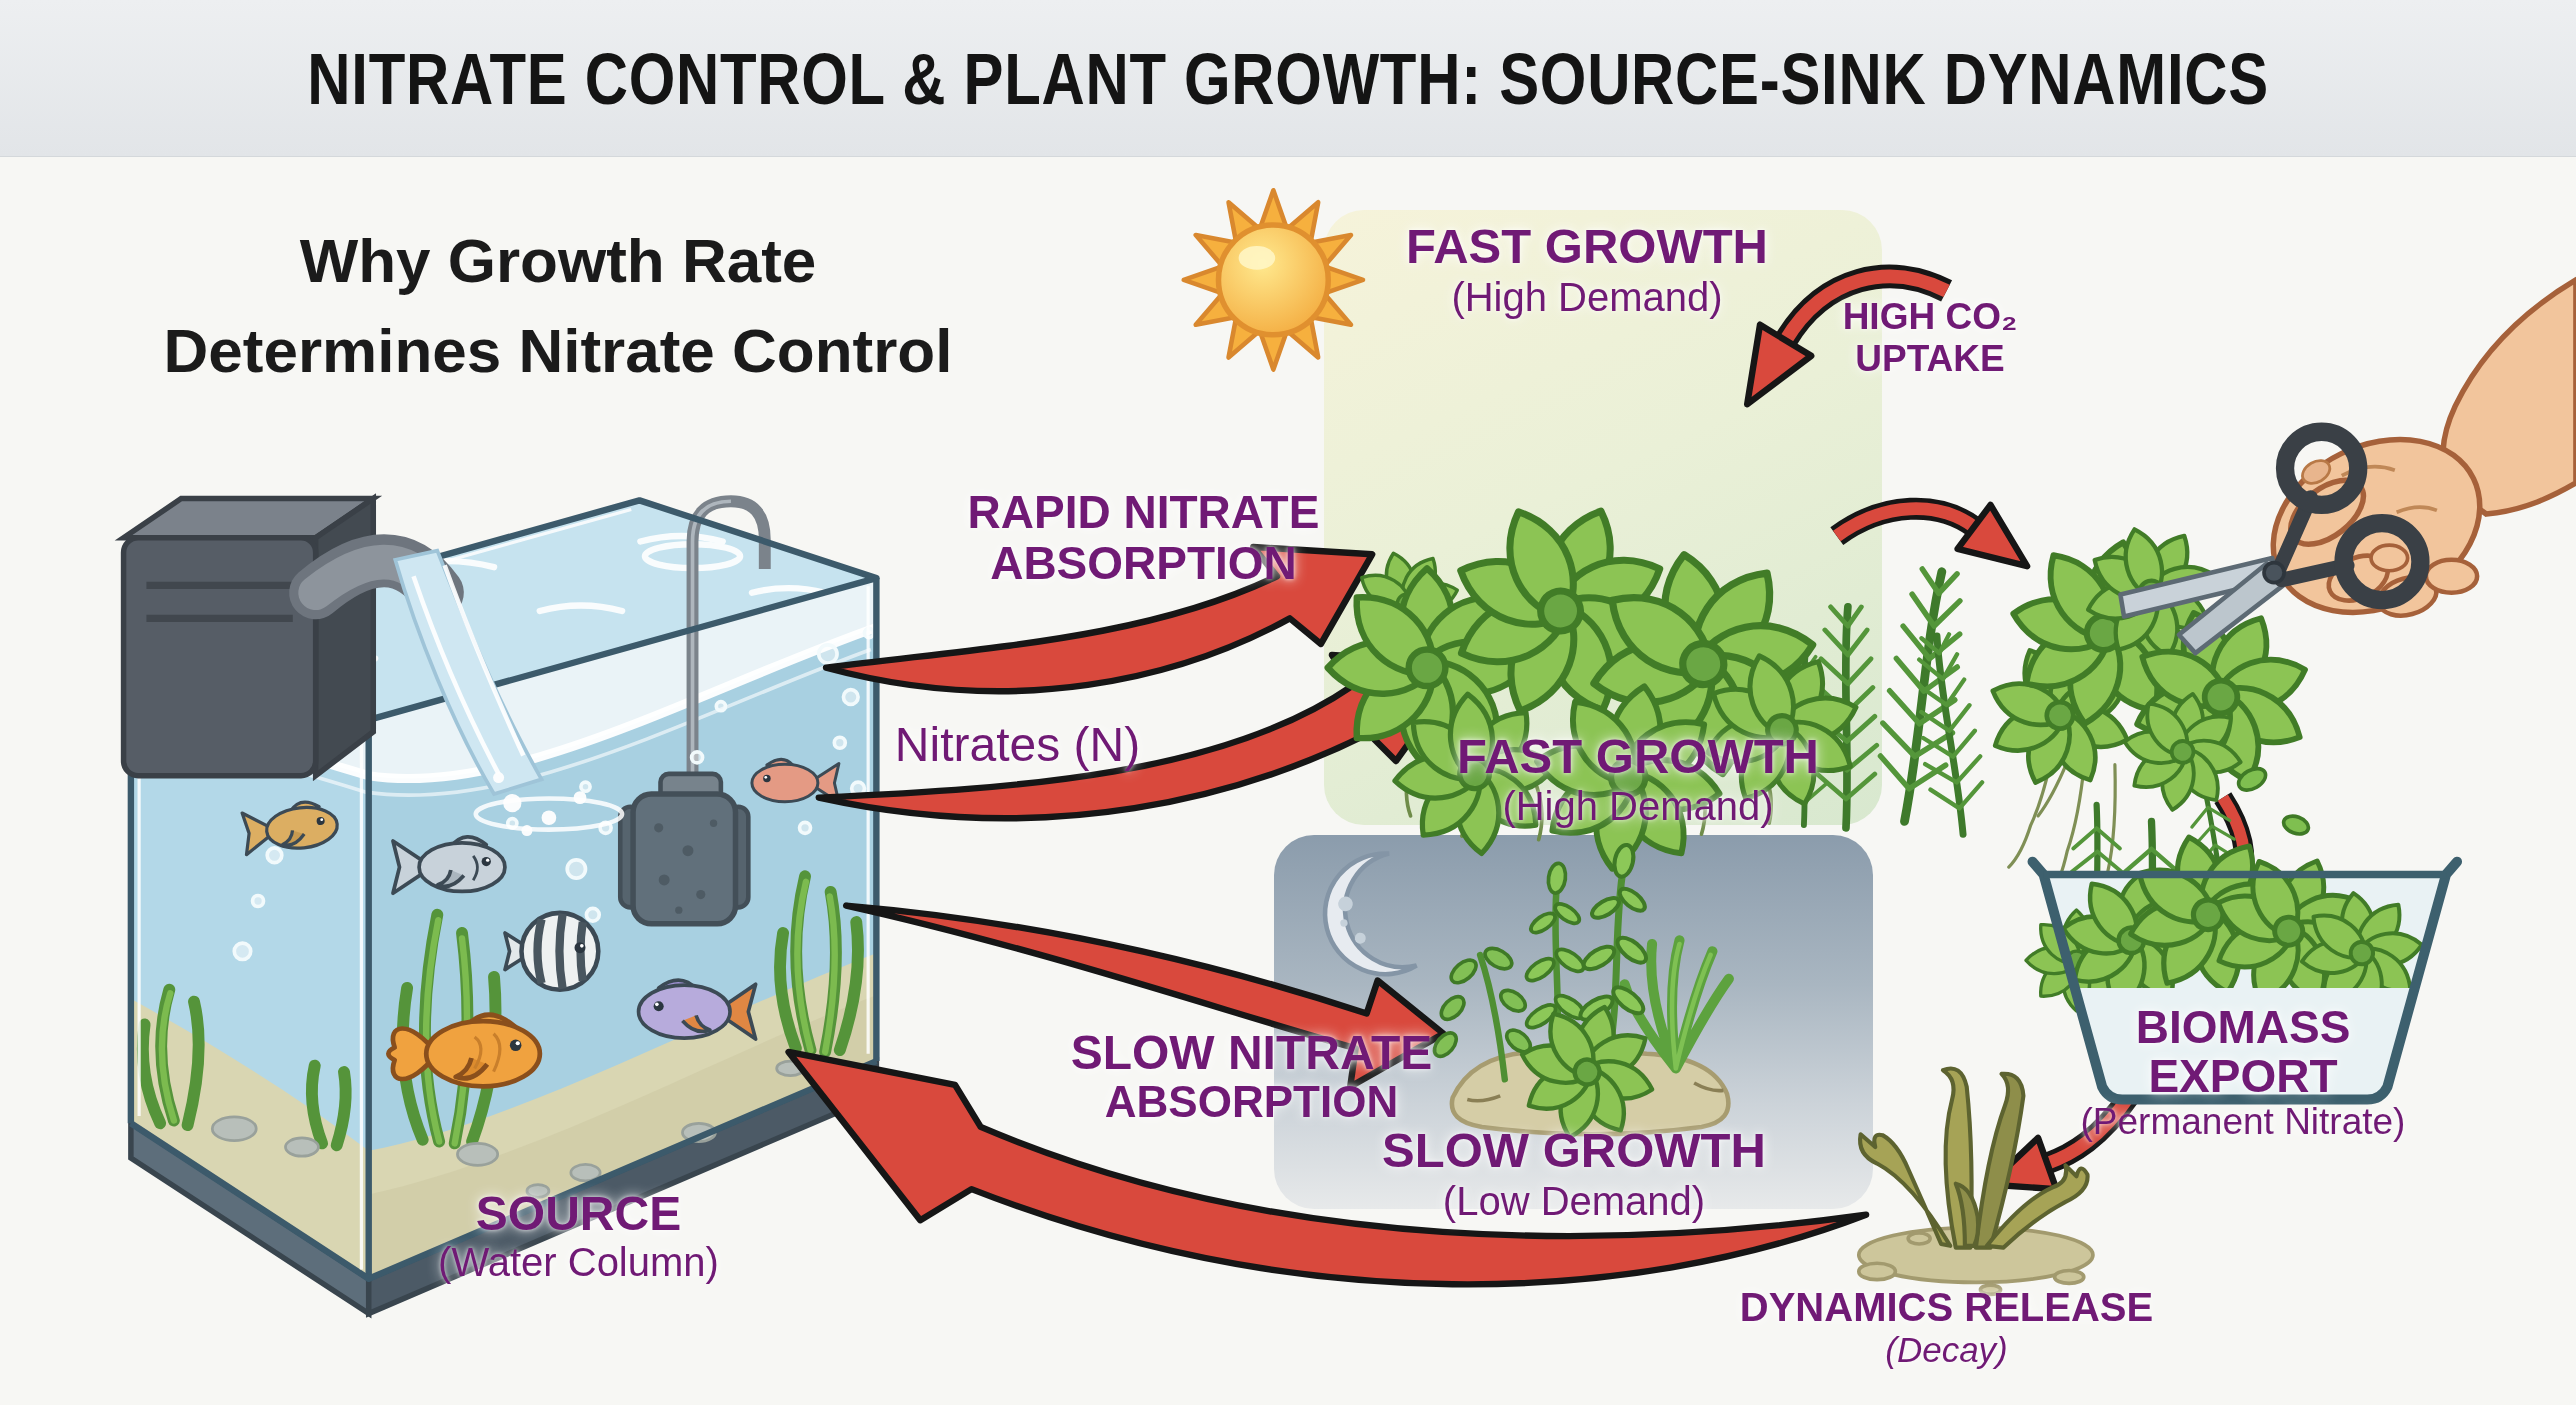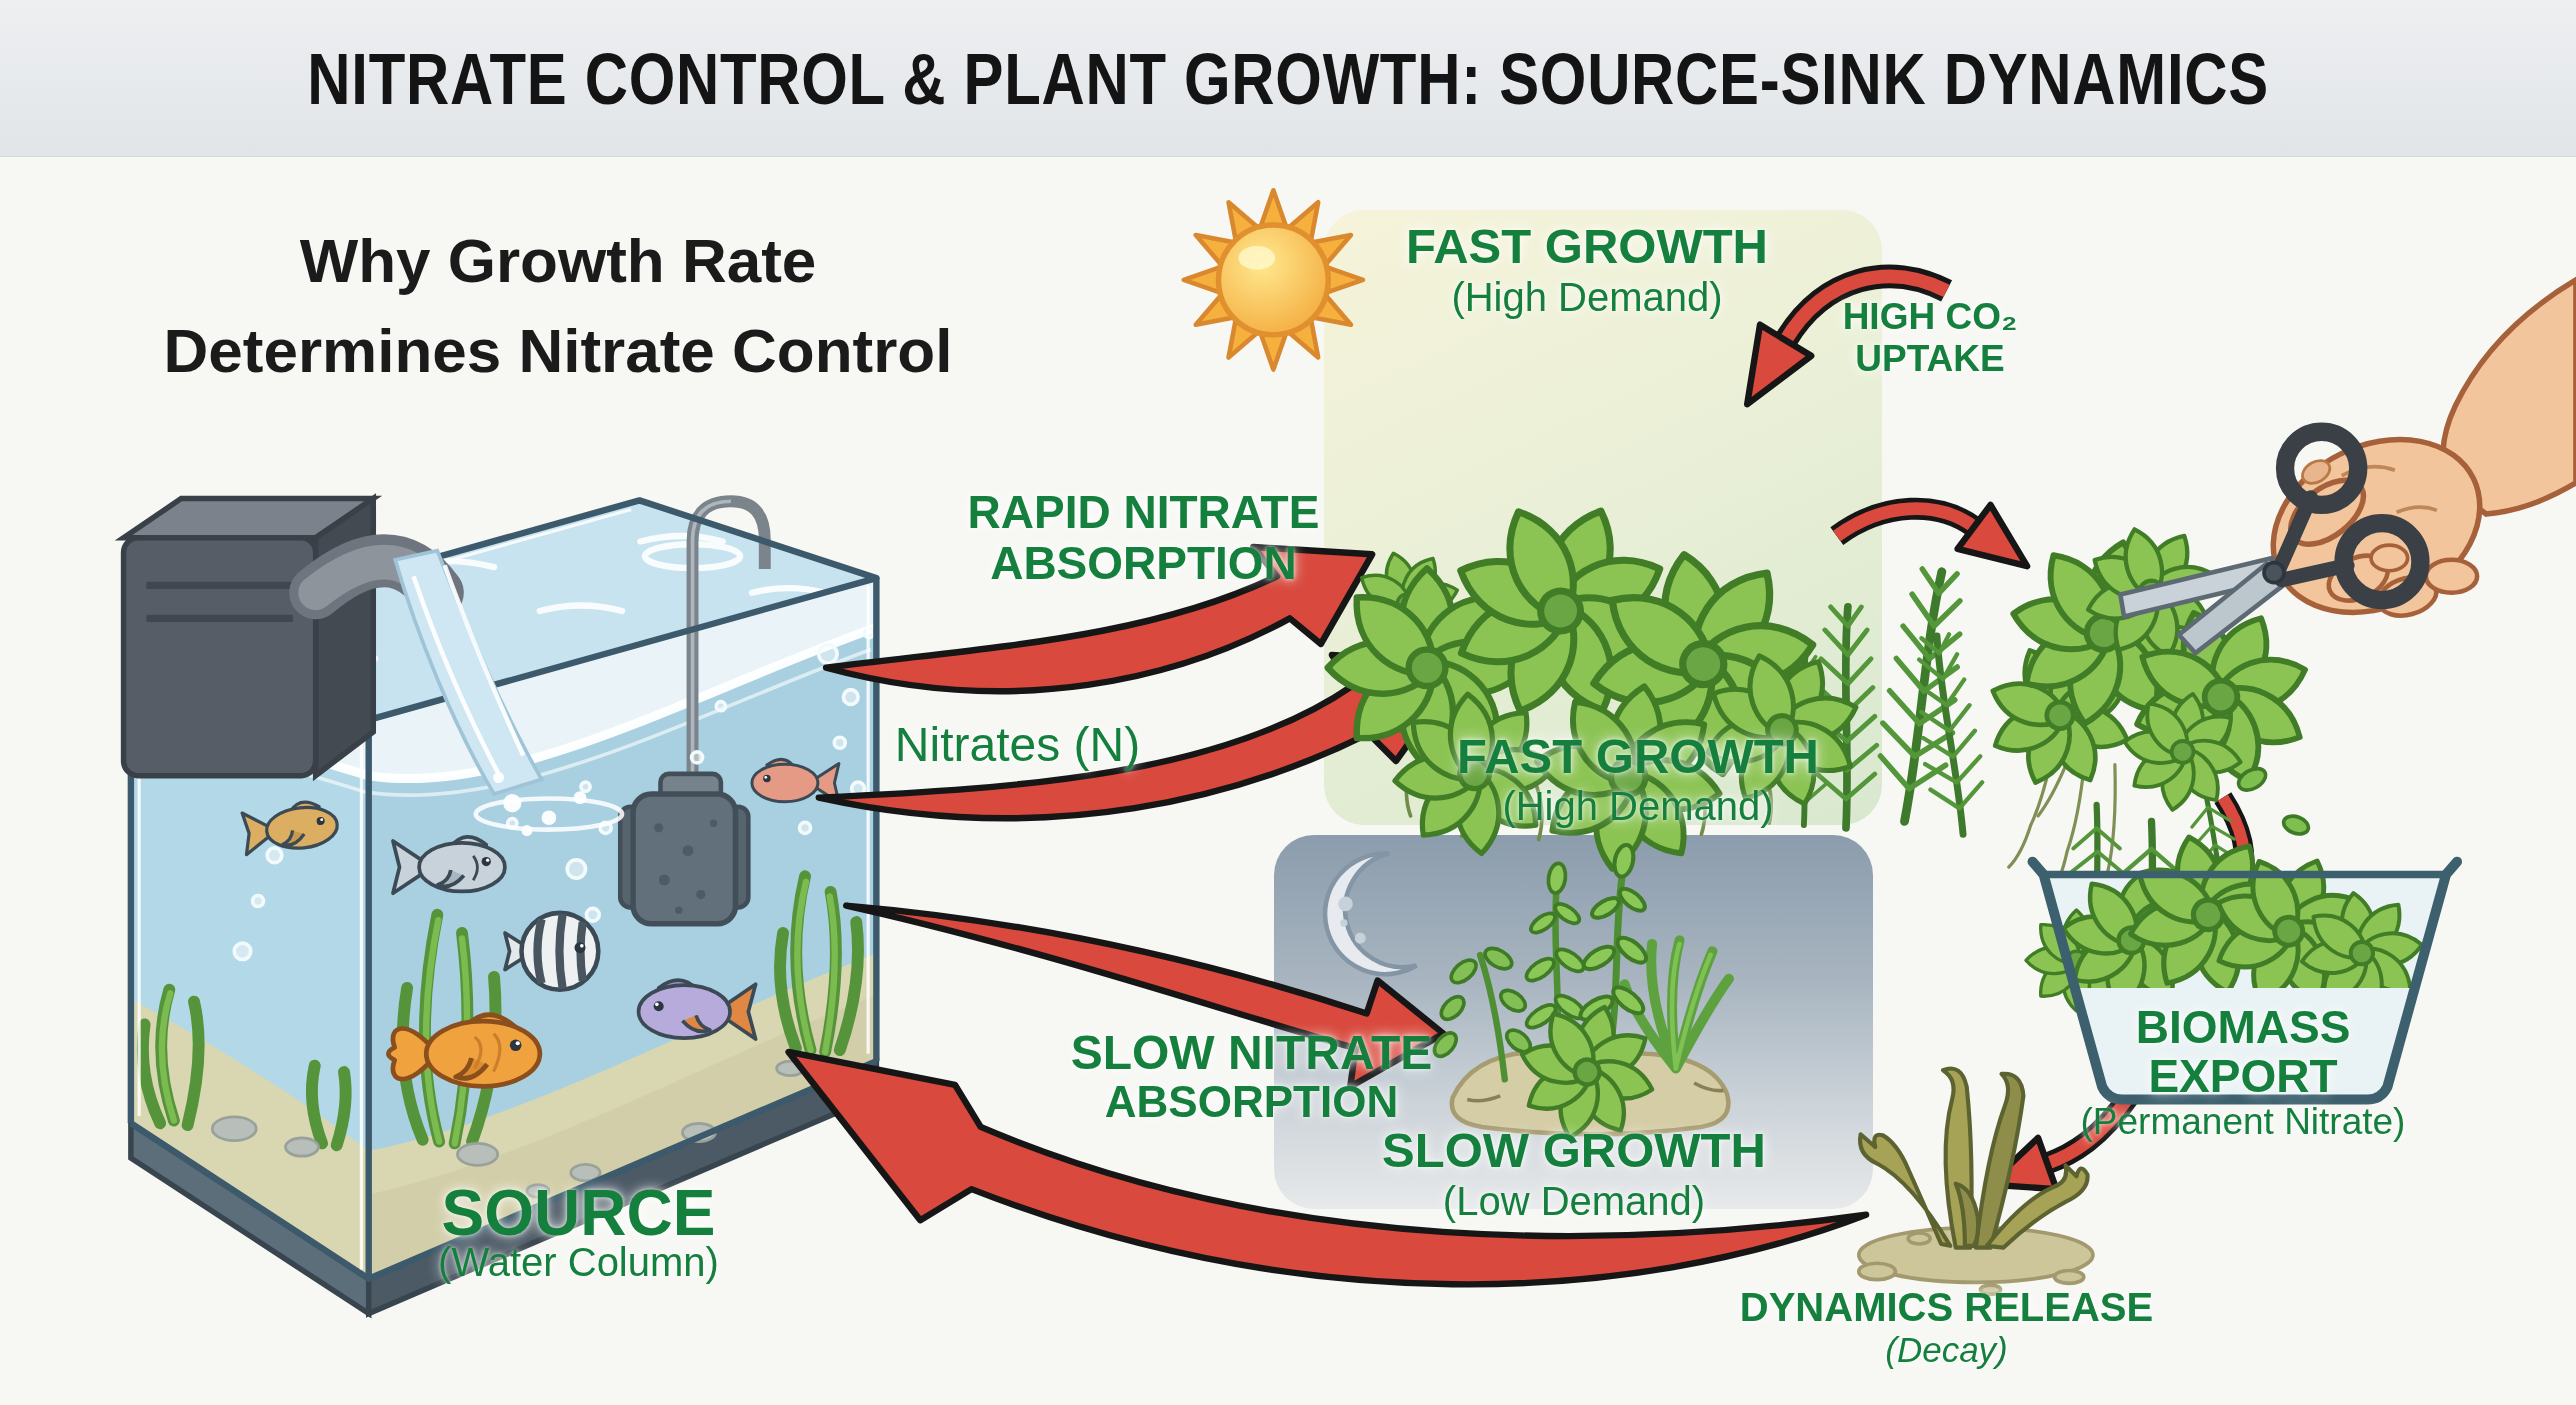--- a/index.html
+++ b/index.html
@@ -11,21 +11,21 @@
   .banner h1{margin:0;font-size:73px;font-weight:800;color:#141414;white-space:nowrap;
              letter-spacing:0.9px;transform:scaleX(0.82);}
   .heading{position:absolute;left:119px;top:216px;width:878px;text-align:center;
            font-size:62px;line-height:90px;font-weight:700;color:#1b1b1b;}
   .panel{position:absolute;border-radius:40px;}
   .panel.fast{left:1324px;top:210px;width:558px;height:615px;
       background:linear-gradient(155deg,#f6f3da 0%,#eaf0d7 45%,#d8e8cf 100%);}
   .panel.slow{left:1274px;top:835px;width:599px;height:374px;
       background:linear-gradient(180deg,#8b9cac 0%,#a9b6c1 40%,#ccd3d9 72%,#e7e9ea 100%);}
   svg.art{position:absolute;left:0;top:0;}
-  .label{position:absolute;text-align:center;color:#15803d;
+  .label{position:absolute;text-align:center;color:#701a75;
          text-shadow:0 0 12.8px rgba(255,255,255,.9),0 0 4.6px rgba(255,255,255,.75);}
   .label .b{font-weight:700;}
 </style>
 </head>
 <body>
 
 <div class="canvas">
 
   <div class="banner">
     <h1>NITRATE CONTROL &amp; PLANT GROWTH: SOURCE-SINK DYNAMICS</h1>
@@ -475,18 +475,18 @@
     <div class="b" style="font-size:46px;line-height:49px;">BIOMASS EXPORT</div>
     <div style="font-size:37px;line-height:42px;">(Permanent Nitrate)</div>
   </div>
 
   <div class="label" style="left:1718px;top:1284px;width:457px;">
     <div class="b" style="font-size:40px;line-height:46px;">DYNAMICS RELEASE</div>
     <div style="font-size:35px;line-height:40px;font-style:italic;">(Decay)</div>
   </div>
 
   <div class="label" style="left:350px;top:1188px;width:457px;">
-    <div class="b" style="font-size:64px;line-height:51px;">SOURCE</div>
+    <div class="b" style="font-size:48px;line-height:51px;">SOURCE</div>
     <div style="font-size:40px;line-height:46px;">(Water Column)</div>
   </div>
 
 </div>
 
 
 </body></html>

